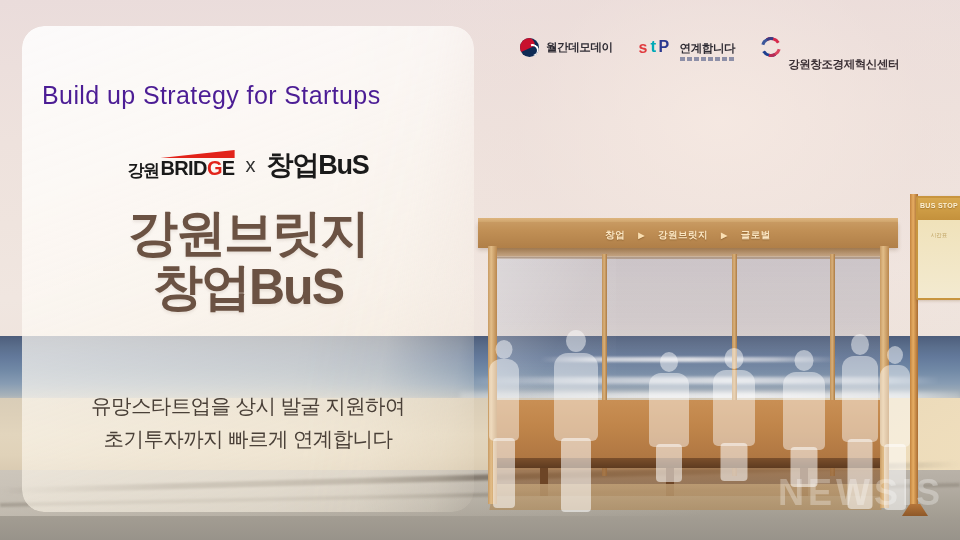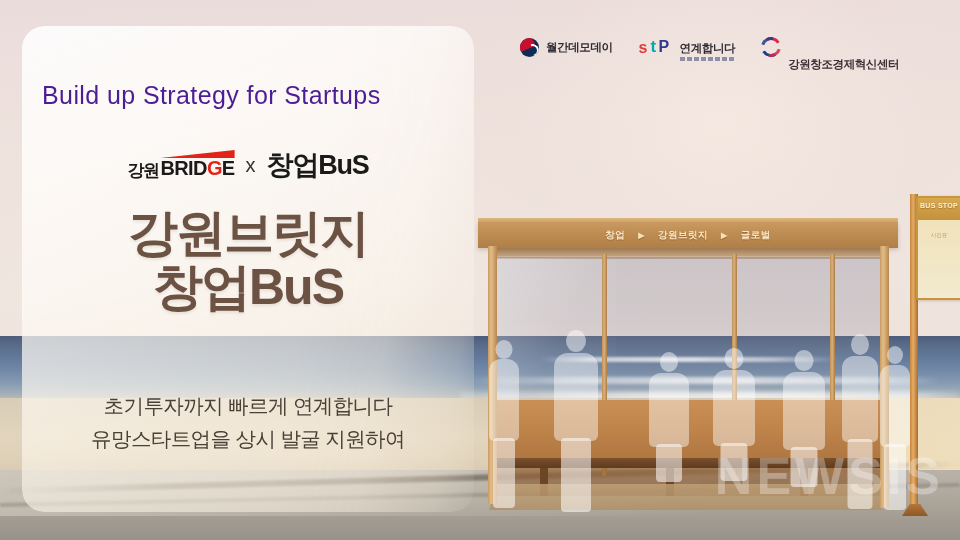--- a/index.html
+++ b/index.html
@@ -335,22 +335,22 @@
 
   .subtitle {
     position:absolute; left:0; top:363px; width:452px;
     text-align:center;
     color:#4a4038;
     font-size:20.5px; font-weight:500; line-height:1.62;
     letter-spacing:-.6px;
   }
 
   .watermark {
-    position:absolute; right:16px; bottom:34px;
-    font-size:52px; font-weight:800; color:rgba(255,255,255,.30);
+    position:absolute; right:16px; bottom:26px;
+    font-size:36px; font-weight:800; color:rgba(255,255,255,.30);
     letter-spacing:4px; pointer-events:none;
   }
 </style>
 </head>
 <body>
 
 <div class="poster">
 
   <div class="photo">
     <div class="sky"></div>
@@ -490,18 +490,18 @@
       <span class="xmark">x</span>
       <span class="bus-lock">창업BuS</span>
     </div>
 
     <div class="title">
       <span>강원브릿지</span>
       <span class="l2">창업BuS</span>
     </div>
 
     <div class="subtitle">
+      <div>유망스타트업을 상시 발굴 지원하여</div>
       <div>초기투자까지 빠르게 연계합니다</div>
-      <div>유망스타트업을 상시 발굴 지원하여</div>
     </div>
   </div>
 
 </div>
 
 </body></html>

